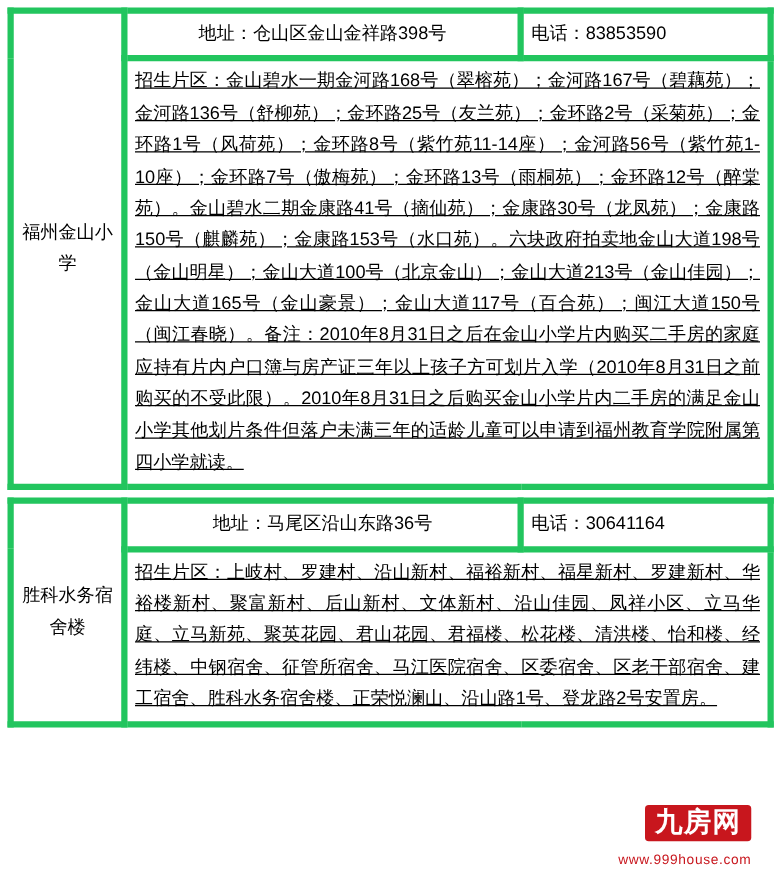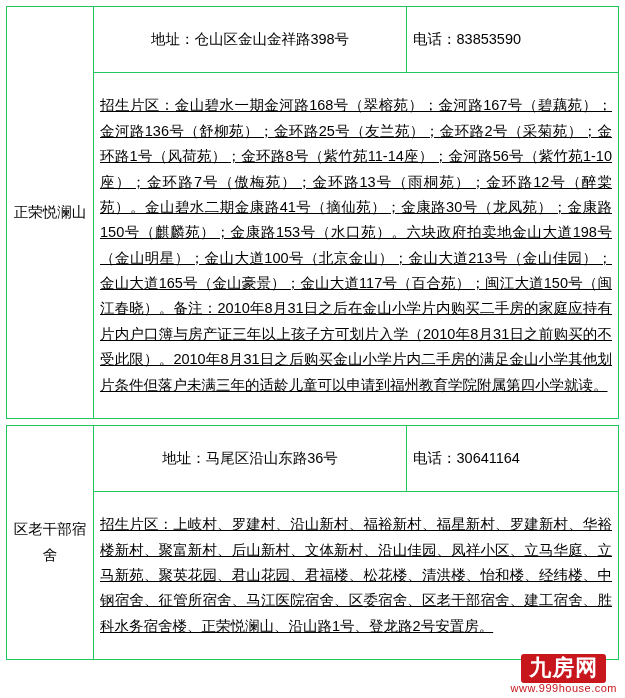--- a/index.html
+++ b/index.html
@@ -21,23 +21,23 @@
     position: relative;
     box-sizing: border-box;
     padding: 6px 6px 0 6px;
   }
   table.school-table {
     border-collapse: collapse;
     width: 613px;
     table-layout: fixed;
   }
   table.school-table td {
-    border: 1px solid #22c55e;
+    border: 5px solid #22c55e;
     vertical-align: middle;
-    padding: 20px 6px;
+    padding: 4px 6px;
     font-size: 14.5px;
     line-height: 1.75;
   }
   td.name-cell {
     width: 74px;
     text-align: center;
     vertical-align: middle;
     font-size: 14.5px;
     line-height: 1.8;
     padding: 4px 2px;
@@ -52,68 +52,68 @@
   td.detail-cell {
     text-align: justify;
     text-justify: inter-ideograph;
     vertical-align: top;
     line-height: 1.78;
     padding: 5px 7px 6px 7px;
     text-decoration: underline;
   }
   .watermark {
     position: absolute;
-    right: 8px;
+    right: 24px;
     bottom: 4px;
-    text-align: center;
+    text-align: right;
     line-height: 1;
     pointer-events: none;
   }
   .wm-main {
     display: inline-block;
     background: #c8161d;
     color: #ffffff;
     font-size: 22px;
     font-weight: bold;
     padding: 3px 8px 4px 8px;
     border-radius: 3px;
     letter-spacing: 1px;
   }
   .wm-sub {
     display: block;
     color: #c8161d;
     font-size: 11px;
-    margin-top: 0;
+    margin-top: 10px;
     letter-spacing: 0.5px;
   }
 </style>
 </head>
 <body>
 
 <div class="page">
 
   <table class="school-table">
     <tbody>
 
       <tr>
-        <td class="name-cell" rowspan="2">正荣悦澜山</td>
+        <td class="name-cell" rowspan="2">福州金山小学</td>
         <td class="addr-cell"><span>地址：</span><span>仓山区金山金祥路398号</span></td>
         <td class="phone-cell"><span>电话：</span><span>83853590</span></td>
       </tr>
       <tr>
         <td class="detail-cell" colspan="2">招生片区：金山碧水一期金河路168号（翠榕苑）；金河路167号（碧藕苑）；金河路136号（舒柳苑）；金环路25号（友兰苑）；金环路2号（采菊苑）；金环路1号（风荷苑）；金环路8号（紫竹苑11-14座）；金河路56号（紫竹苑1-10座）；金环路7号（傲梅苑）；金环路13号（雨桐苑）；金环路12号（醉棠苑）。金山碧水二期金康路41号（摘仙苑）；金康路30号（龙凤苑）；金康路150号（麒麟苑）；金康路153号（水口苑）。六块政府拍卖地金山大道198号（金山明星）；金山大道100号（北京金山）；金山大道213号（金山佳园）；金山大道165号（金山豪景）；金山大道117号（百合苑）；闽江大道150号（闽江春晓）。备注：2010年8月31日之后在金山小学片内购买二手房的家庭应持有片内户口簿与房产证三年以上孩子方可划片入学（2010年8月31日之前购买的不受此限）。2010年8月31日之后购买金山小学片内二手房的满足金山小学其他划片条件但落户未满三年的适龄儿童可以申请到福州教育学院附属第四小学就读。</td>
       </tr>
     </tbody>
   </table>
 
   <table class="school-table" style="margin-top:6px;">
     <tbody>
 
       <tr>
-        <td class="name-cell" rowspan="2">区老干部宿舍</td>
+        <td class="name-cell" rowspan="2">胜科水务宿舍楼</td>
         <td class="addr-cell"><span>地址：</span><span>马尾区沿山东路36号</span></td>
         <td class="phone-cell"><span>电话：</span><span>30641164</span></td>
       </tr>
       <tr>
         <td class="detail-cell" colspan="2">招生片区：上岐村、罗建村、沿山新村、福裕新村、福星新村、罗建新村、华裕楼新村、聚富新村、后山新村、文体新村、沿山佳园、凤祥小区、立马华庭、立马新苑、聚英花园、君山花园、君福楼、松花楼、清洪楼、怡和楼、经纬楼、中钢宿舍、征管所宿舍、马江医院宿舍、区委宿舍、区老干部宿舍、建工宿舍、胜科水务宿舍楼、正荣悦澜山、沿山路1号、登龙路2号安置房。</td>
       </tr>
     </tbody>
   </table>
 
   <div class="watermark">

